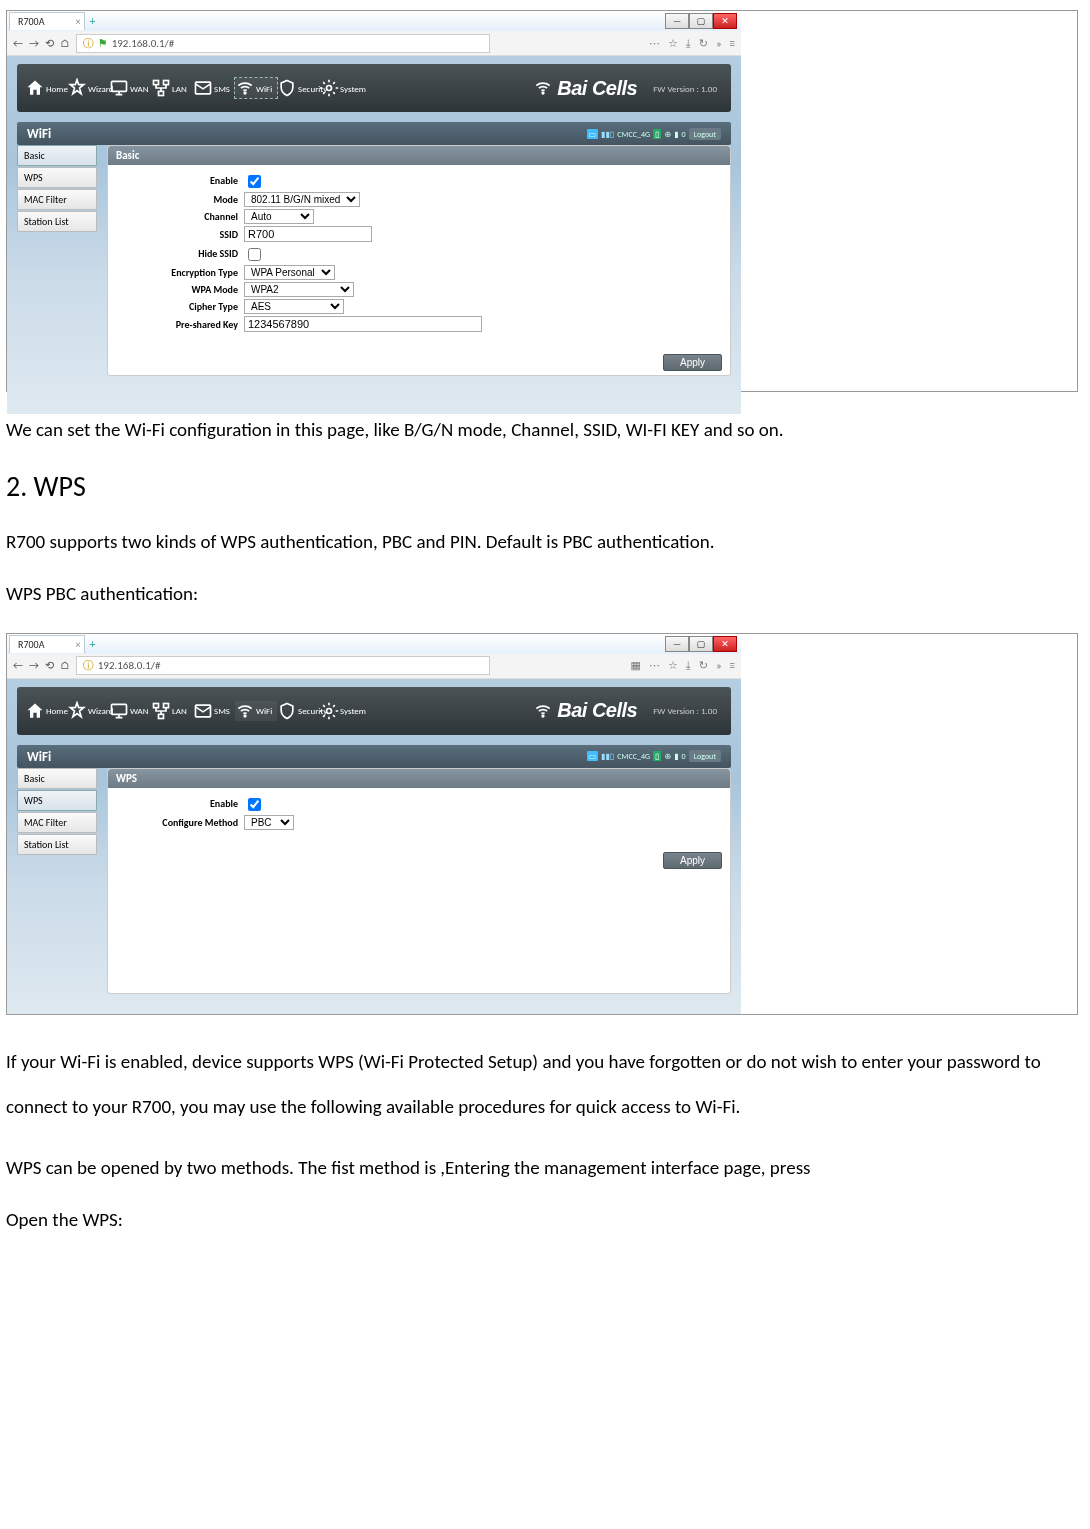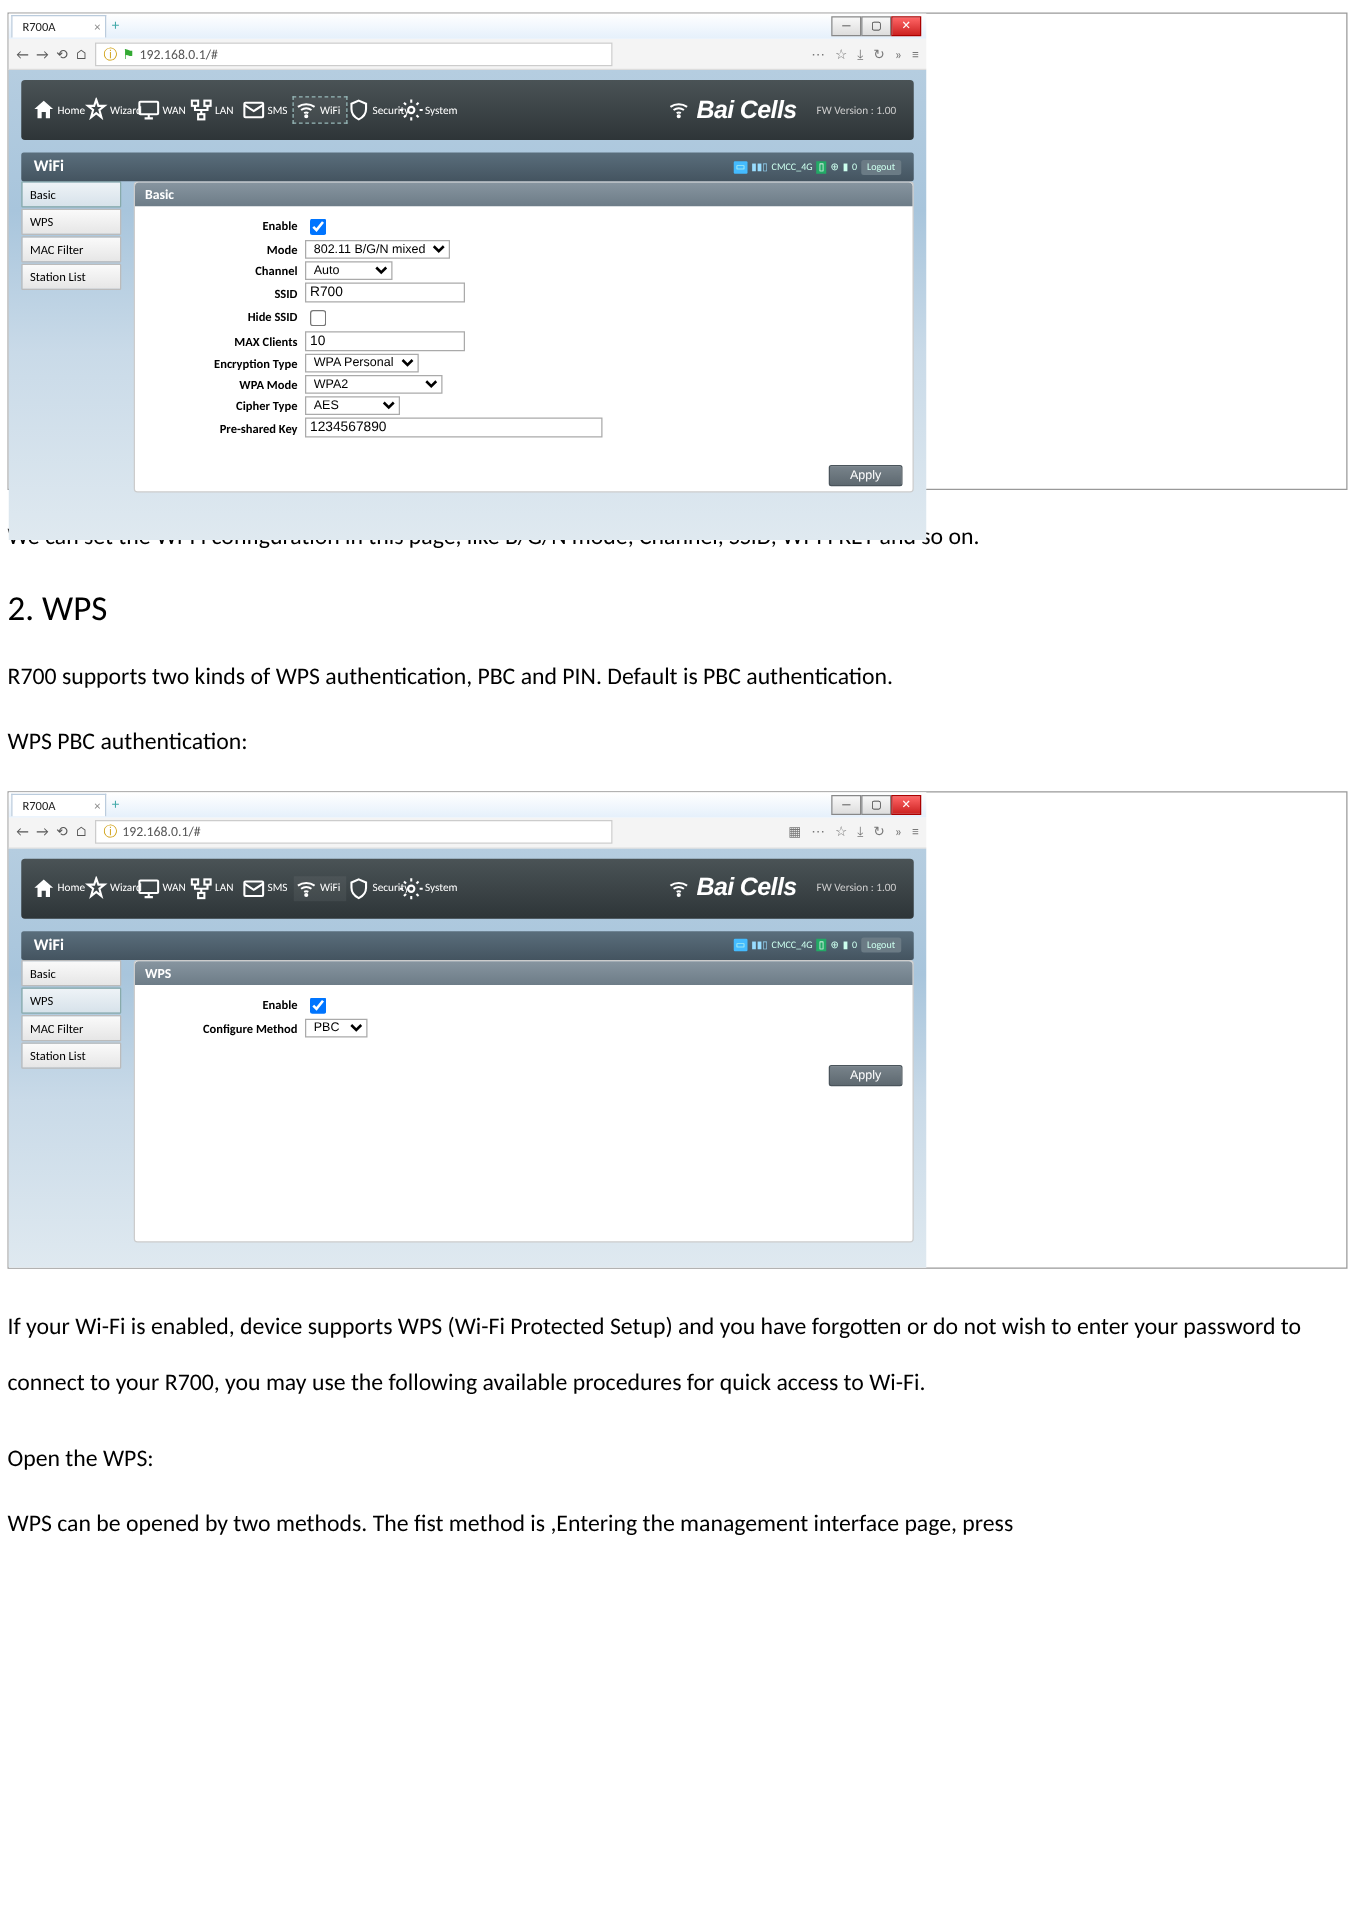--- a/index.html
+++ b/index.html
@@ -218,34 +218,30 @@
                   </div>
             <div class="form-row">
                     <div class="form-label">SSID</div>
                     <div class="form-ctrl"><input type="text" style="width: 120px;" value="R700"></div>
                   </div>
             <div class="form-row">
                     <div class="form-label">Hide SSID</div>
                     <div class="form-ctrl"><input type="checkbox" style=""></div>
                   </div>
             <div class="form-row">
-                    <div class="form-label">MAX Clients</div>
-                    <div class="form-ctrl"><input type="text" style="width: 120px;" value="10"></div>
-                  </div>
-            <div class="form-row">
                     <div class="form-label">Encryption Type</div>
                     <div class="form-ctrl"><select><option>WPA Personal</option></select></div>
                   </div>
             <div class="form-row">
                     <div class="form-label">WPA Mode</div>
                     <div class="form-ctrl"><select style="width:110px;"><option>WPA2</option></select></div>
                   </div>
             <div class="form-row">
                     <div class="form-label">Cipher Type</div>
-                    <div class="form-ctrl"><select style="width:76px;"><option>AES</option></select></div>
+                    <div class="form-ctrl"><select style="width:100px;"><option>AES</option></select></div>
                   </div>
             <div class="form-row">
                     <div class="form-label">Pre-shared Key</div>
                     <div class="form-ctrl"><input type="text" style="width: 230px;" value="1234567890"></div>
                   </div>
           </div>
           <div class="apply-row"><button class="apply-btn">Apply</button></div>
         </div>
       </div>
       <div class="below-panel" style="--below-h:28px;"></div>
@@ -413,16 +409,16 @@
           <div style="height:120px;"></div>
         </div>
       </div>
       <div class="below-panel" style="--below-h:10px;"></div>
     </div>
   </div>
 </div>
 </div>
 
 <div class="para" style="line-height:2.4;">If your Wi-Fi is enabled, device supports WPS (Wi-Fi Protected Setup) and you have forgotten or do not wish to enter your password to connect to your R700, you may use the following available procedures for quick access to Wi-Fi.</div>
+<div class="para" style="margin-bottom:0;">WPS can be opened by two methods. The fist method is ,Entering the management interface page, press</div>
 <div class="para">Open the WPS:</div>
-<div class="para" style="margin-bottom:0;">WPS can be opened by two methods. The fist method is ,Entering the management interface page, press</div>
 
 </div>
 
 </body></html>

